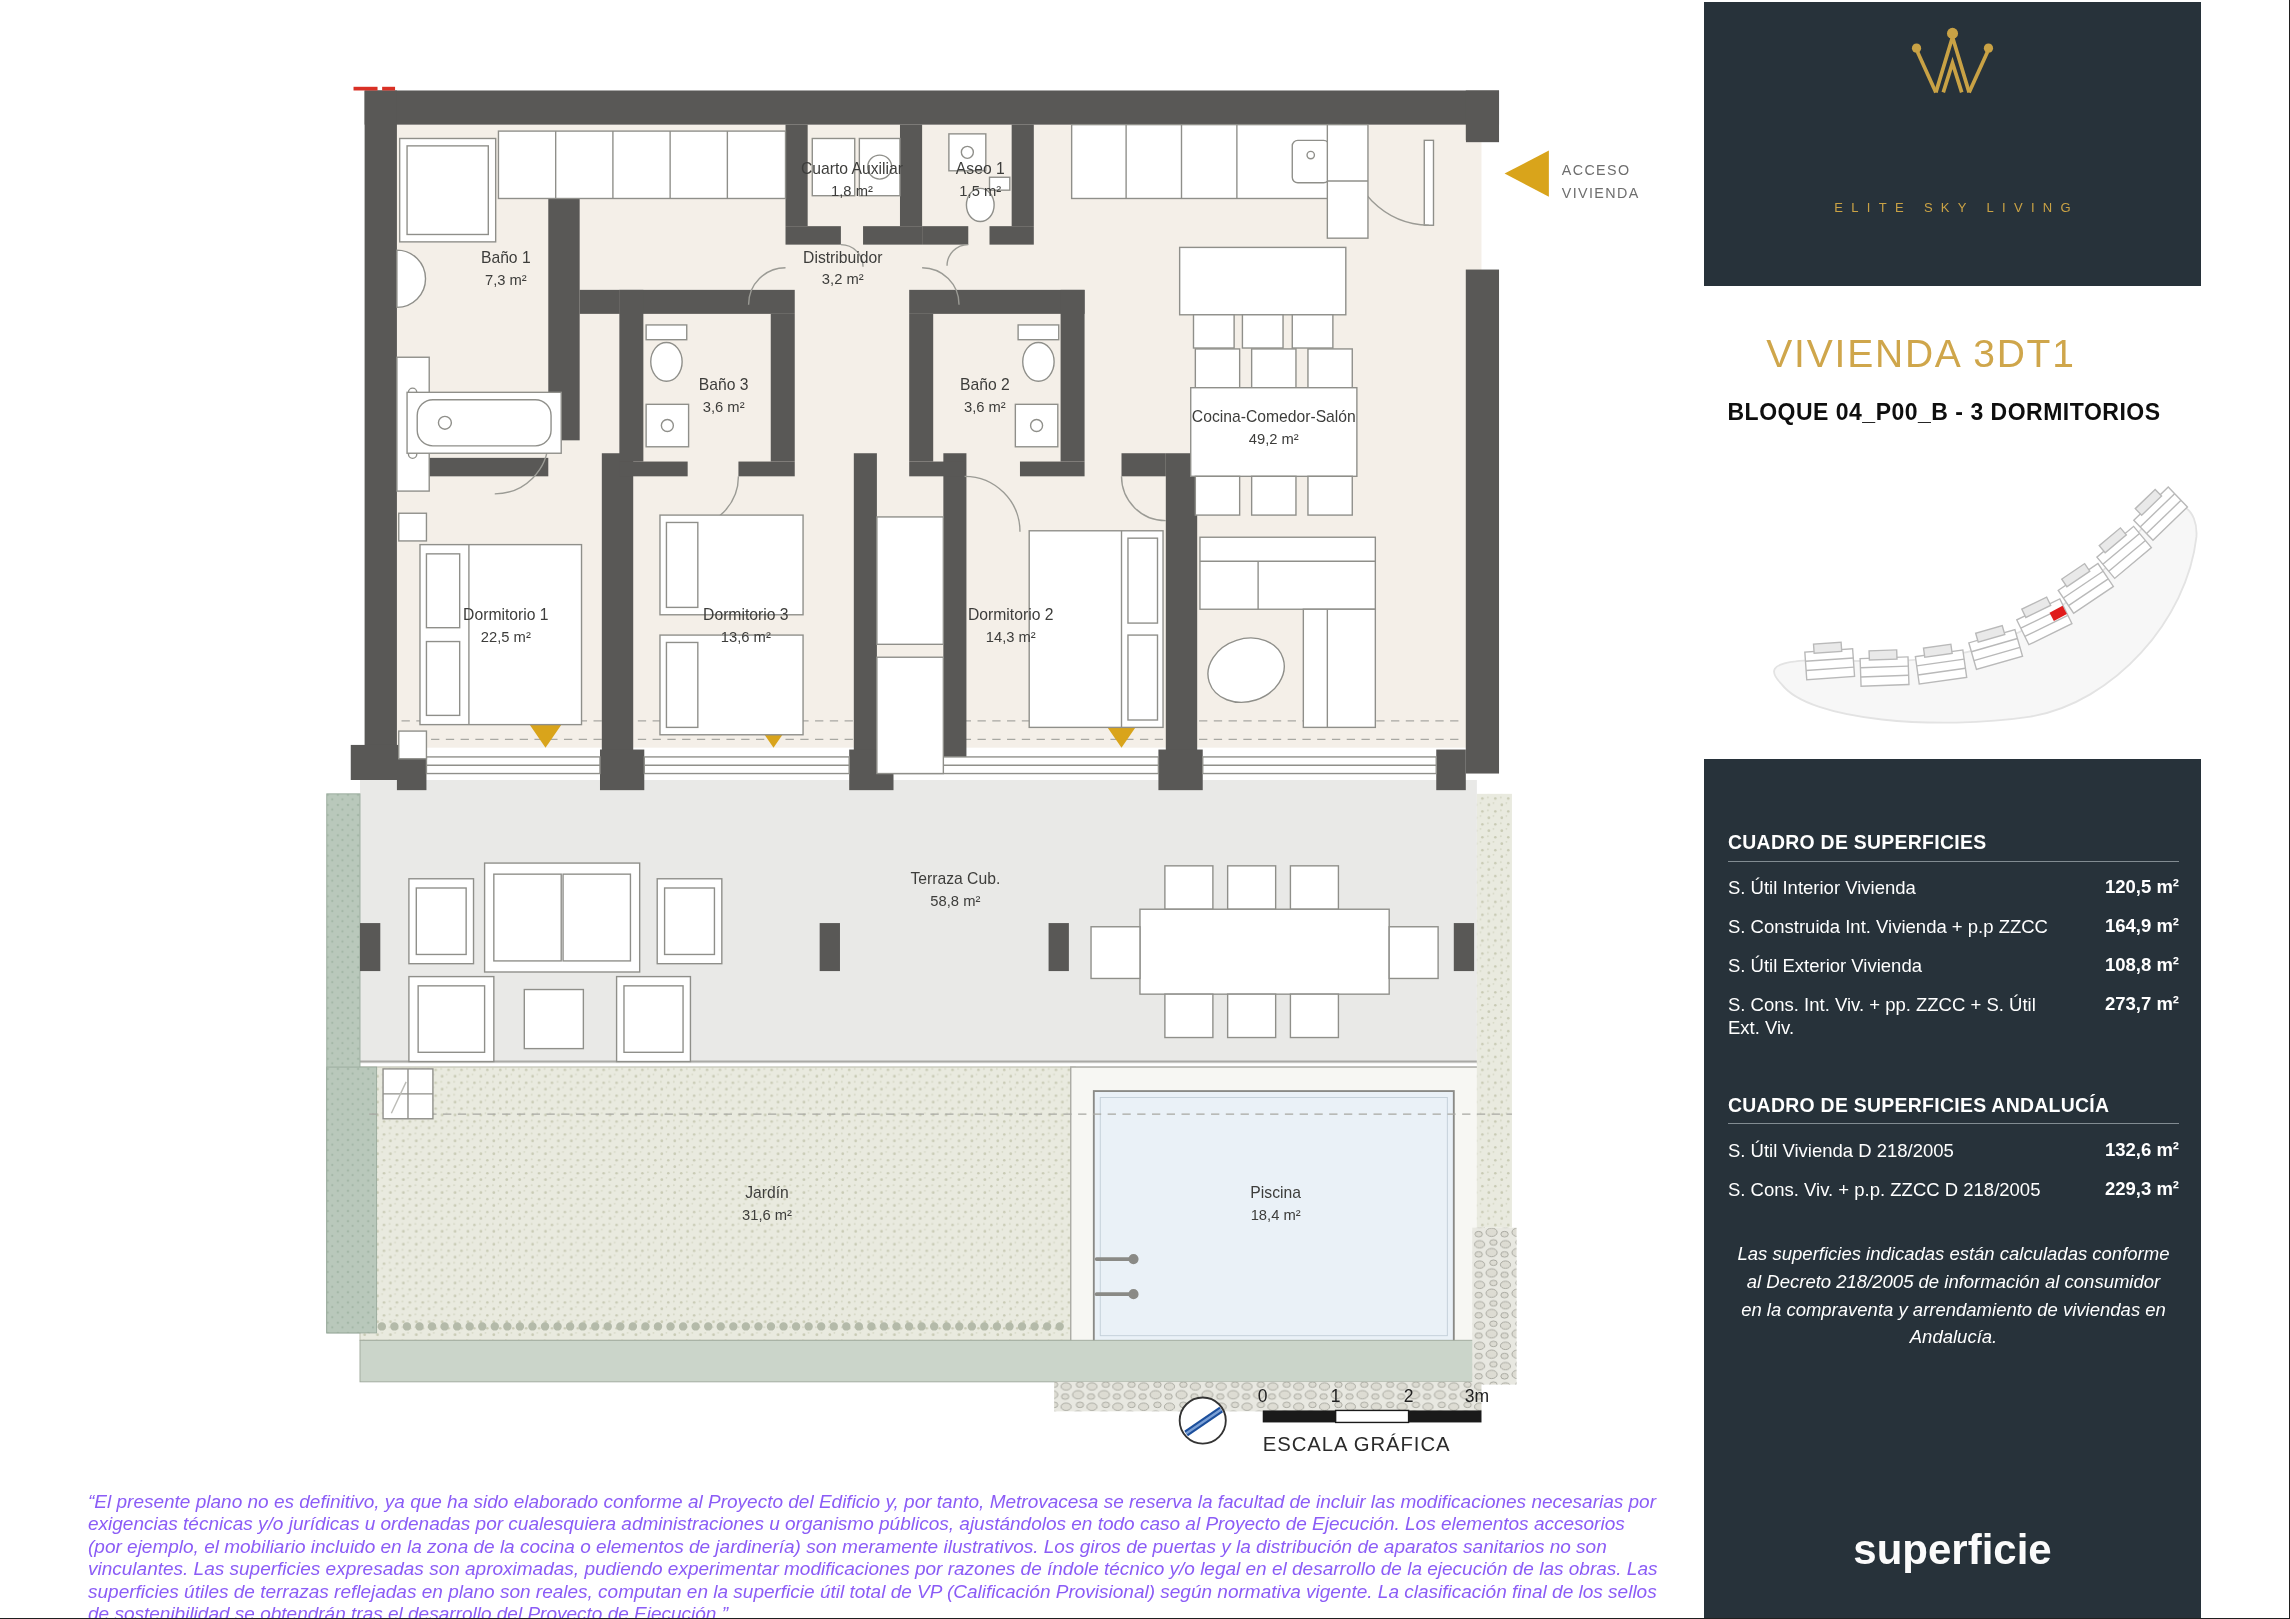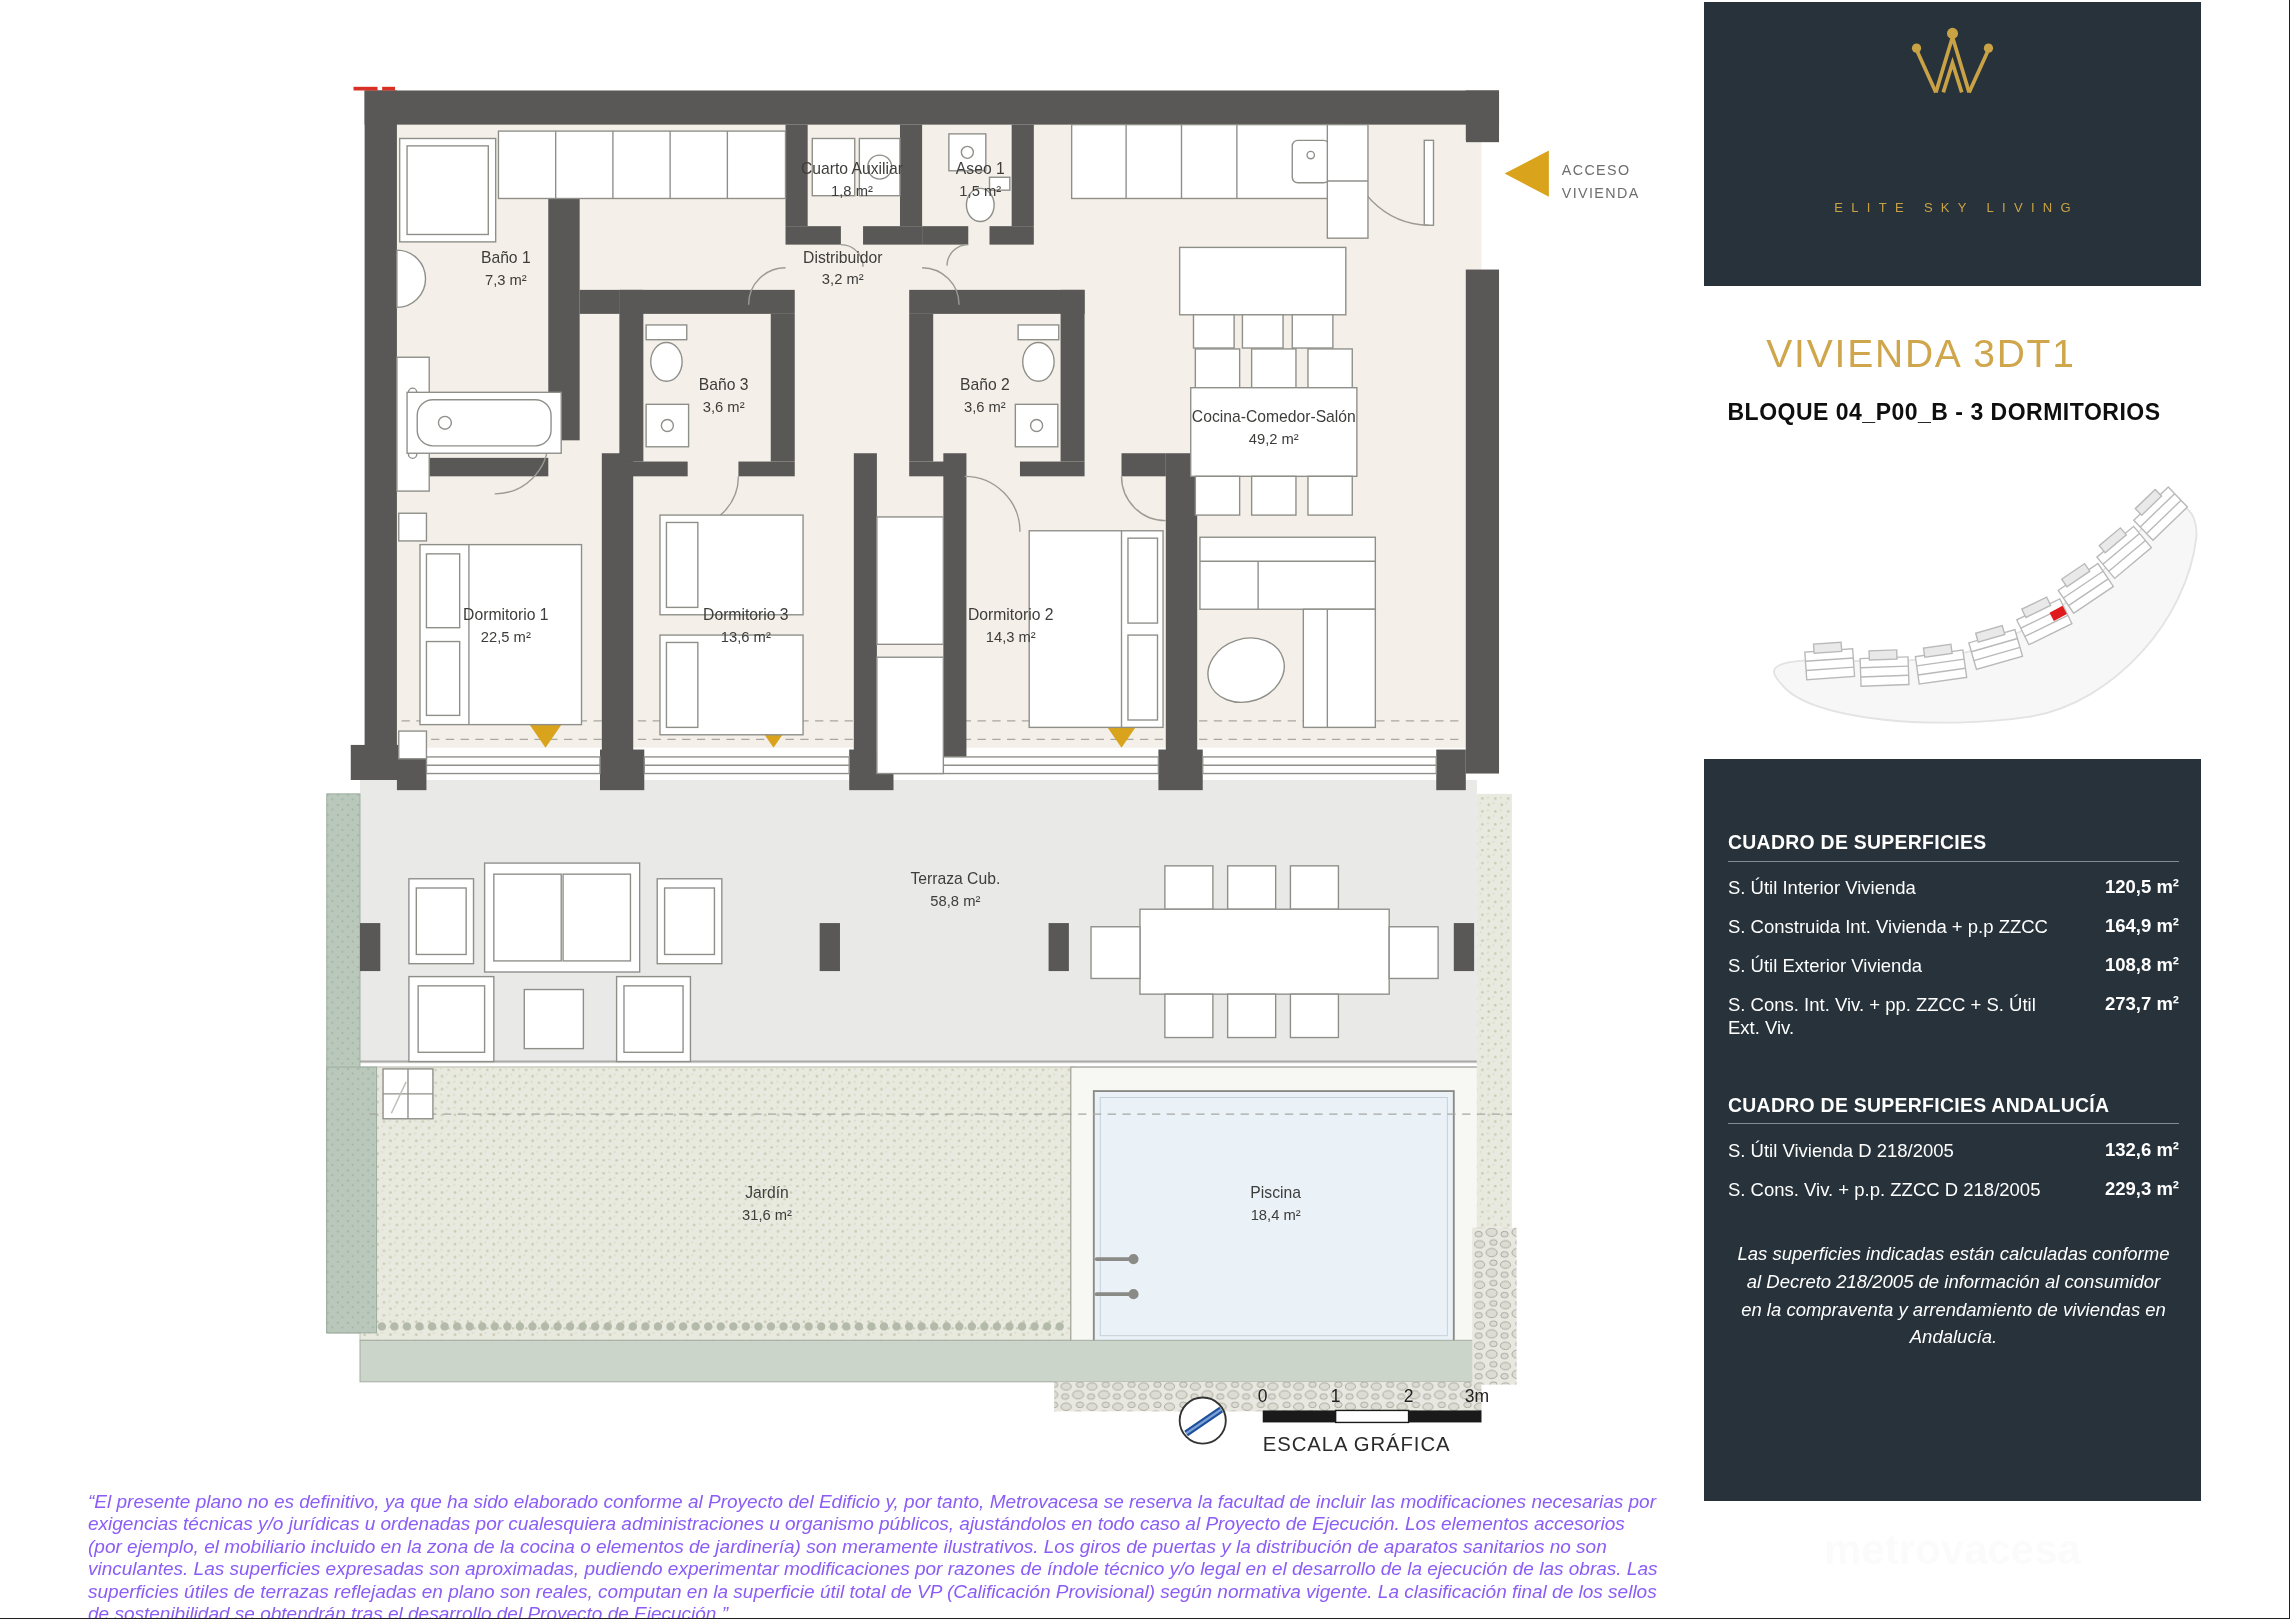--- a/index.html
+++ b/index.html
@@ -12,21 +12,21 @@
   .crown{position:absolute;left:0;top:24px;width:100%;text-align:center;}
   .brand-name{position:absolute;left:0;top:118px;width:100%;text-align:center;
       font-family:"Liberation Serif",serif;font-size:50px;letter-spacing:18.5px;text-indent:18.5px;color:#C9A245;}
   .brand-tagline{position:absolute;left:0;top:198px;width:100%;text-align:center;
       font-size:13px;letter-spacing:8.3px;text-indent:8.3px;color:#C9A245;}
   #unit-title{position:absolute;left:1704px;top:332px;width:434px;text-align:center;
       font-size:39px;color:#CFA64B;letter-spacing:1.8px;}
   #unit-subtitle{position:absolute;left:1704px;top:399px;width:480px;text-align:center;
       font-size:23px;font-weight:bold;color:#0e0e0e;letter-spacing:0.5px;}
   #render-box{position:absolute;left:1754px;top:454px;width:461px;height:293px;}
-  #surfaces-panel{left:1704px;top:759px;width:497px;height:742px;box-sizing:border-box;padding:72px 22px 0 24px;color:#fff;}
+  #surfaces-panel{left:1704px;top:759px;width:497px;height:861px;box-sizing:border-box;padding:72px 22px 0 24px;color:#fff;}
   .tbl-title{font-size:19.4px;font-weight:bold;letter-spacing:0.3px;border-bottom:1.8px solid #828c92;padding-bottom:6.5px;margin:0 0 14.8px 0;}
   .srow{display:flex;justify-content:space-between;align-items:flex-start;margin-bottom:15.7px;font-size:18.5px;}
   .slabel{max-width:323px;line-height:1.25;}
   .sval{font-weight:bold;white-space:nowrap;}
   #tbl2{margin-top:55px;}
   .note{margin-top:39px;font-size:18.5px;font-style:italic;text-align:center;line-height:1.5;padding:0 7.4px;}
   #dev-logo{position:absolute;left:1704px;bottom:44px;width:497px;text-align:center;
       font-size:42px;font-weight:bold;color:#fbfbfb;letter-spacing:0px;}
   
   #disclaimer{position:absolute;left:88px;top:1491px;width:1574px;
@@ -484,18 +484,18 @@
     <span class="slabel">S. Útil Vivienda D 218/2005</span>
     <span class="sval">132,6 m²</span>
   </div>
   <div class="srow">
     <span class="slabel">S. Cons. Viv. + p.p. ZZCC D 218/2005</span>
     <span class="sval">229,3 m²</span>
   </div>
   <div class="note">Las superficies indicadas están calculadas conforme al Decreto 218/2005 de información al consumidor en la compraventa y arrendamiento de viviendas en Andalucía.</div>
 </div>
 
-<div id="dev-logo">metrovacesa</div>
+<div id="dev-logo">superficie</div>
 
 <div id="disclaimer">“El presente plano no es definitivo, ya que ha sido elaborado conforme al Proyecto del Edificio y, por tanto, Metrovacesa se reserva la facultad de incluir las modificaciones necesarias por exigencias técnicas y/o jurídicas u ordenadas por cualesquiera administraciones u organismo públicos, ajustándolos en todo caso al Proyecto de Ejecución. Los elementos accesorios (por ejemplo, el mobiliario incluido en la zona de la cocina o elementos de jardinería) son meramente ilustrativos. Los giros de puertas y la distribución de aparatos sanitarios no son vinculantes. Las superficies expresadas son aproximadas, pudiendo experimentar modificaciones por razones de índole técnico y/o legal en el desarrollo de la ejecución de las obras. Las superficies útiles de terrazas reflejadas en plano son reales, computan en la superficie útil total de VP (Calificación Provisional) según normativa vigente. La clasificación final de los sellos de sostenibilidad se obtendrán tras el desarrollo del Proyecto de Ejecución.”</div>
 
 </div>
 
 
 </body></html>

